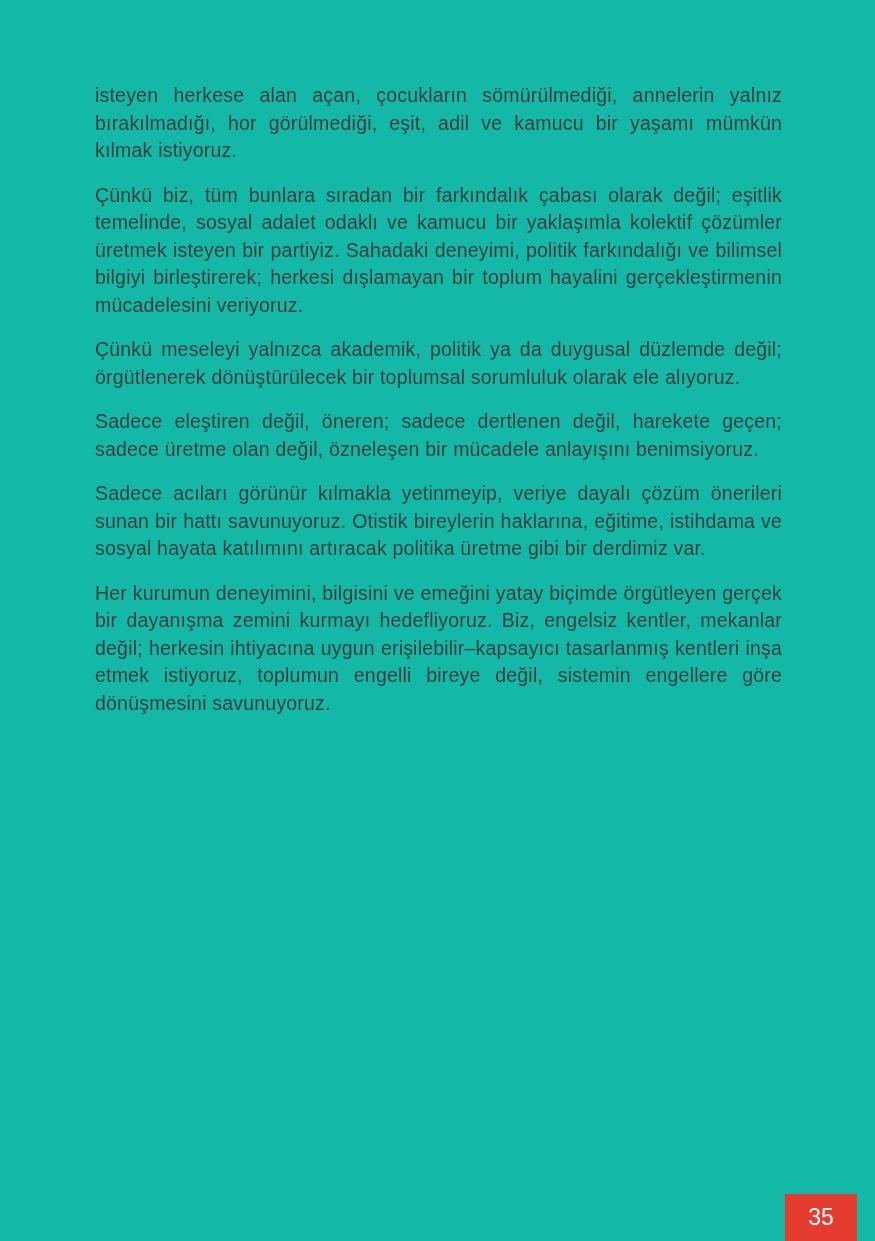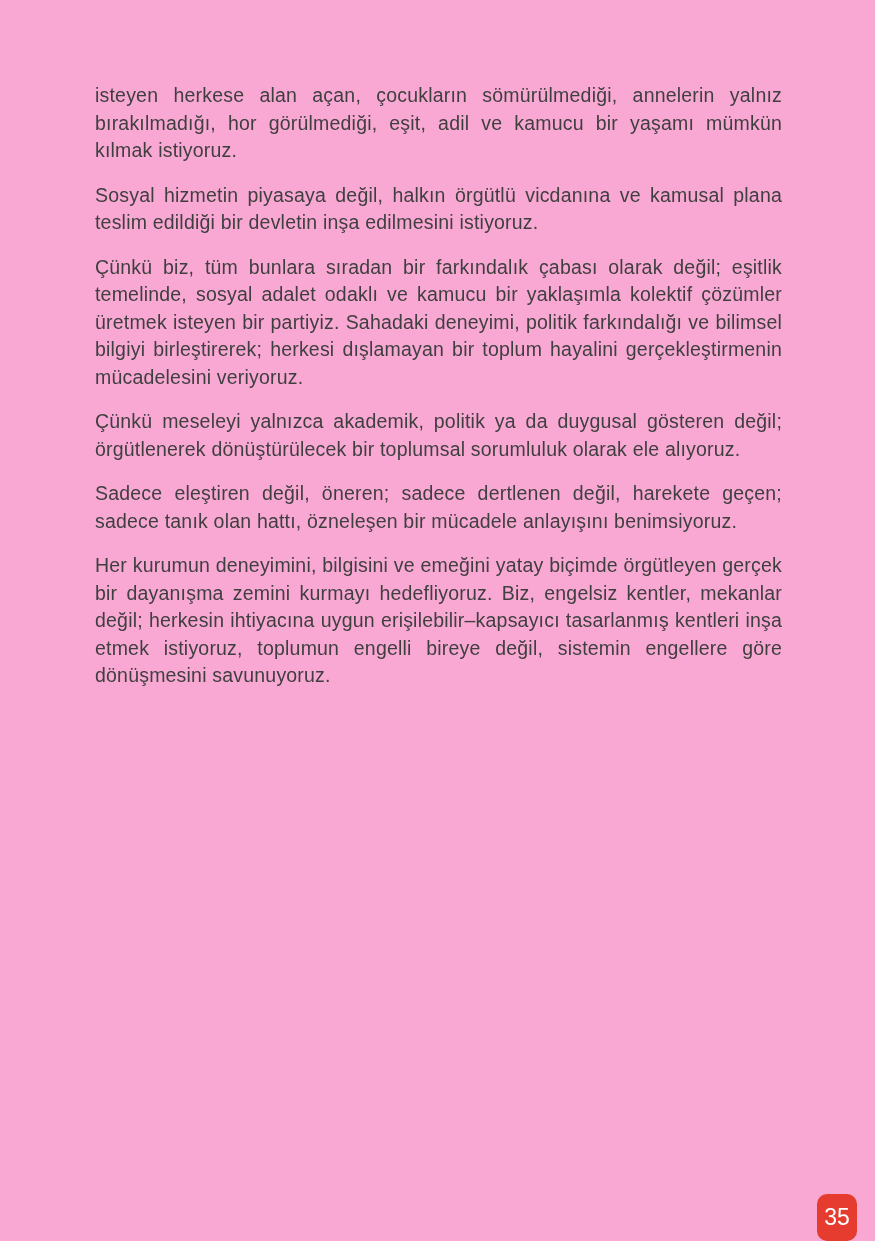--- a/index.html
+++ b/index.html
@@ -5,21 +5,21 @@
   html, body {
     margin: 0;
     padding: 0;
     background: #ffffff;
   }
   .page {
     position: relative;
     width: 875px;
     height: 1241px;
     margin: 0 auto;
-    background: #f9a8d4;
+    background: #14b8a6;
     font-family: "Liberation Sans", sans-serif;
     overflow: hidden;
   }
   .content {
     position: absolute;
     left: 95px;
     right: 93px;
     top: 82px;
     color: var(--text-color, #3f3f3f);
     font-size: 19.5px;
@@ -27,38 +27,37 @@
     text-align: justify;
     letter-spacing: 0.2px;
   }
   .content p {
     margin: 0 0 17px 0;
   }
   .page-num {
     position: absolute;
     right: 18px;
     bottom: 0px;
-    width: 40px;
+    width: 72px;
     height: 47px;
     background: var(--accent-color, #e63c2f);
     color: #ffffff;
     display: flex;
     align-items: center;
     justify-content: center;
     font-size: 23px;
     font-weight: 400;
-    border-radius: 10px;
   }
 </style>
 </head>
 <body>
 
 <div class="page">
   <div class="content">
     <p>isteyen herkese alan açan, çocukların sömürülmediği, annelerin yalnız bırakılmadığı, hor görülmediği, eşit, adil ve kamucu bir yaşamı mümkün kılmak istiyoruz.</p>
-    <p>Sosyal hizmetin piyasaya değil, halkın örgütlü vicdanına ve kamusal plana teslim edildiği bir devletin inşa edilmesini istiyoruz.</p>
     <p>Çünkü biz, tüm bunlara sıradan bir farkındalık çabası olarak değil; eşitlik temelinde, sosyal adalet odaklı ve kamucu bir yaklaşımla kolektif çözümler üretmek isteyen bir partiyiz. Sahadaki deneyimi, politik farkındalığı ve bilimsel bilgiyi birleştirerek; herkesi dışlamayan bir toplum hayalini gerçekleştirmenin mücadelesini veriyoruz.</p>
-    <p>Çünkü meseleyi yalnızca akademik, politik ya da duygusal gösteren değil; örgütlenerek dönüştürülecek bir toplumsal sorumluluk olarak ele alıyoruz.</p>
-    <p>Sadece eleştiren değil, öneren; sadece dertlenen değil, harekete geçen; sadece tanık olan hattı, özneleşen bir mücadele anlayışını benimsiyoruz.</p>
+    <p>Çünkü meseleyi yalnızca akademik, politik ya da duygusal düzlemde değil; örgütlenerek dönüştürülecek bir toplumsal sorumluluk olarak ele alıyoruz.</p>
+    <p>Sadece eleştiren değil, öneren; sadece dertlenen değil, harekete geçen; sadece üretme olan değil, özneleşen bir mücadele anlayışını benimsiyoruz.</p>
+    <p>Sadece acıları görünür kılmakla yetinmeyip, veriye dayalı çözüm önerileri sunan bir hattı savunuyoruz. Otistik bireylerin haklarına, eğitime, istihdama ve sosyal hayata katılımını artıracak politika üretme gibi bir derdimiz var.</p>
     <p>Her kurumun deneyimini, bilgisini ve emeğini yatay biçimde örgütleyen gerçek bir dayanışma zemini kurmayı hedefliyoruz. Biz, engelsiz kentler, mekanlar değil; herkesin ihtiyacına uygun erişilebilir–kapsayıcı tasarlanmış kentleri inşa etmek istiyoruz, toplumun engelli bireye değil, sistemin engellere göre dönüşmesini savunuyoruz.</p>
   </div>
   <div class="page-num">35</div>
 </div>
 
 </body></html>

